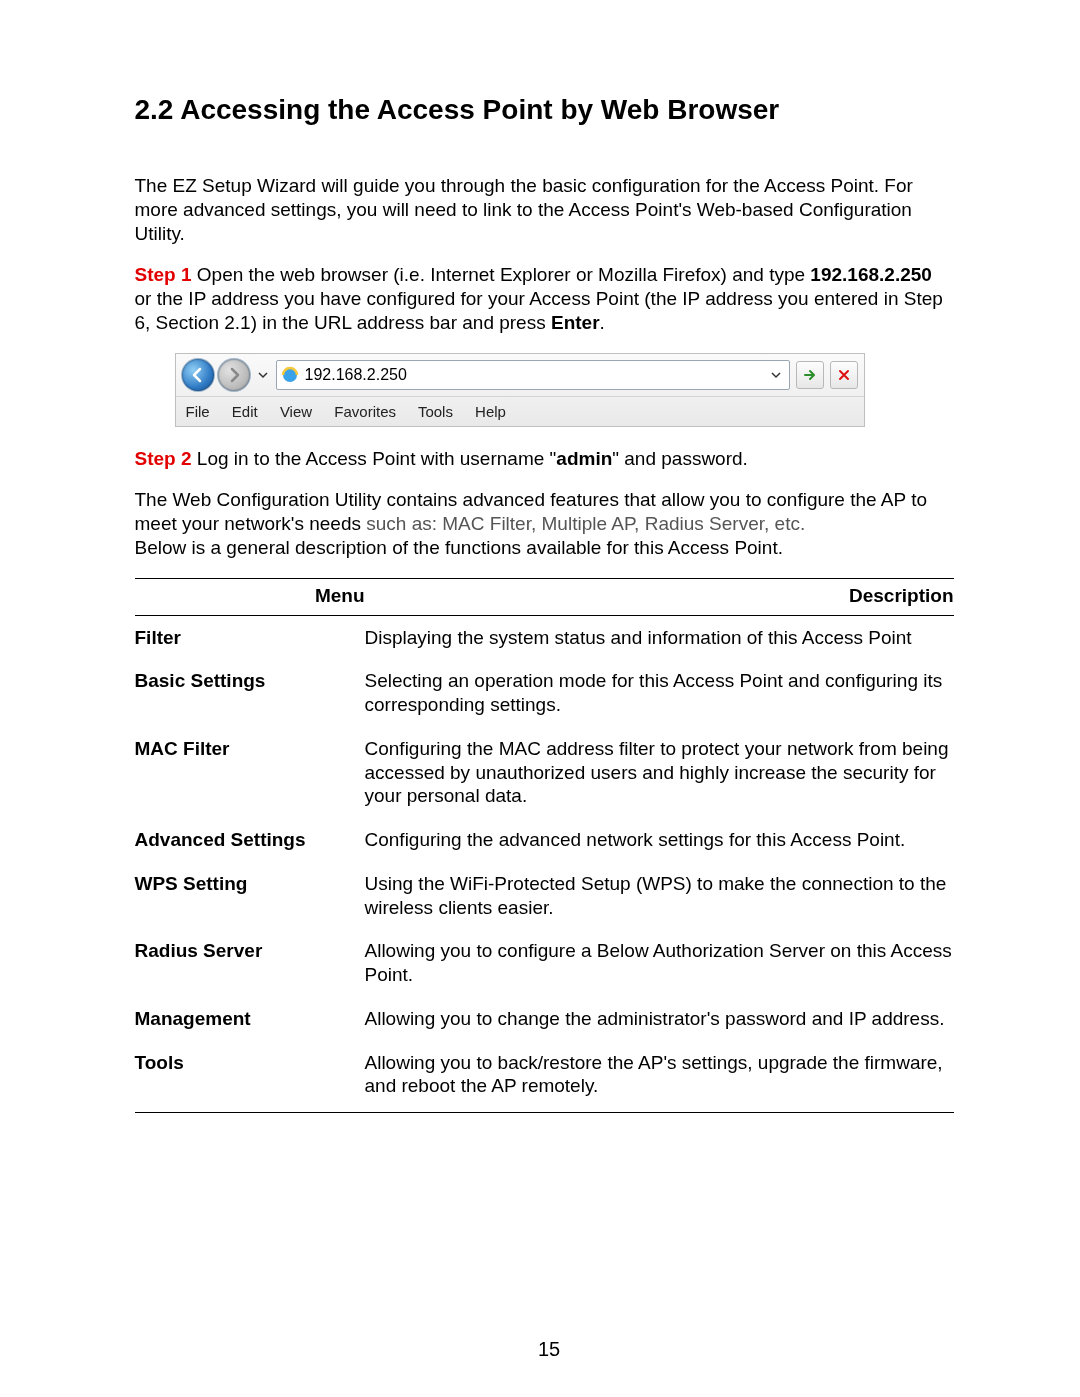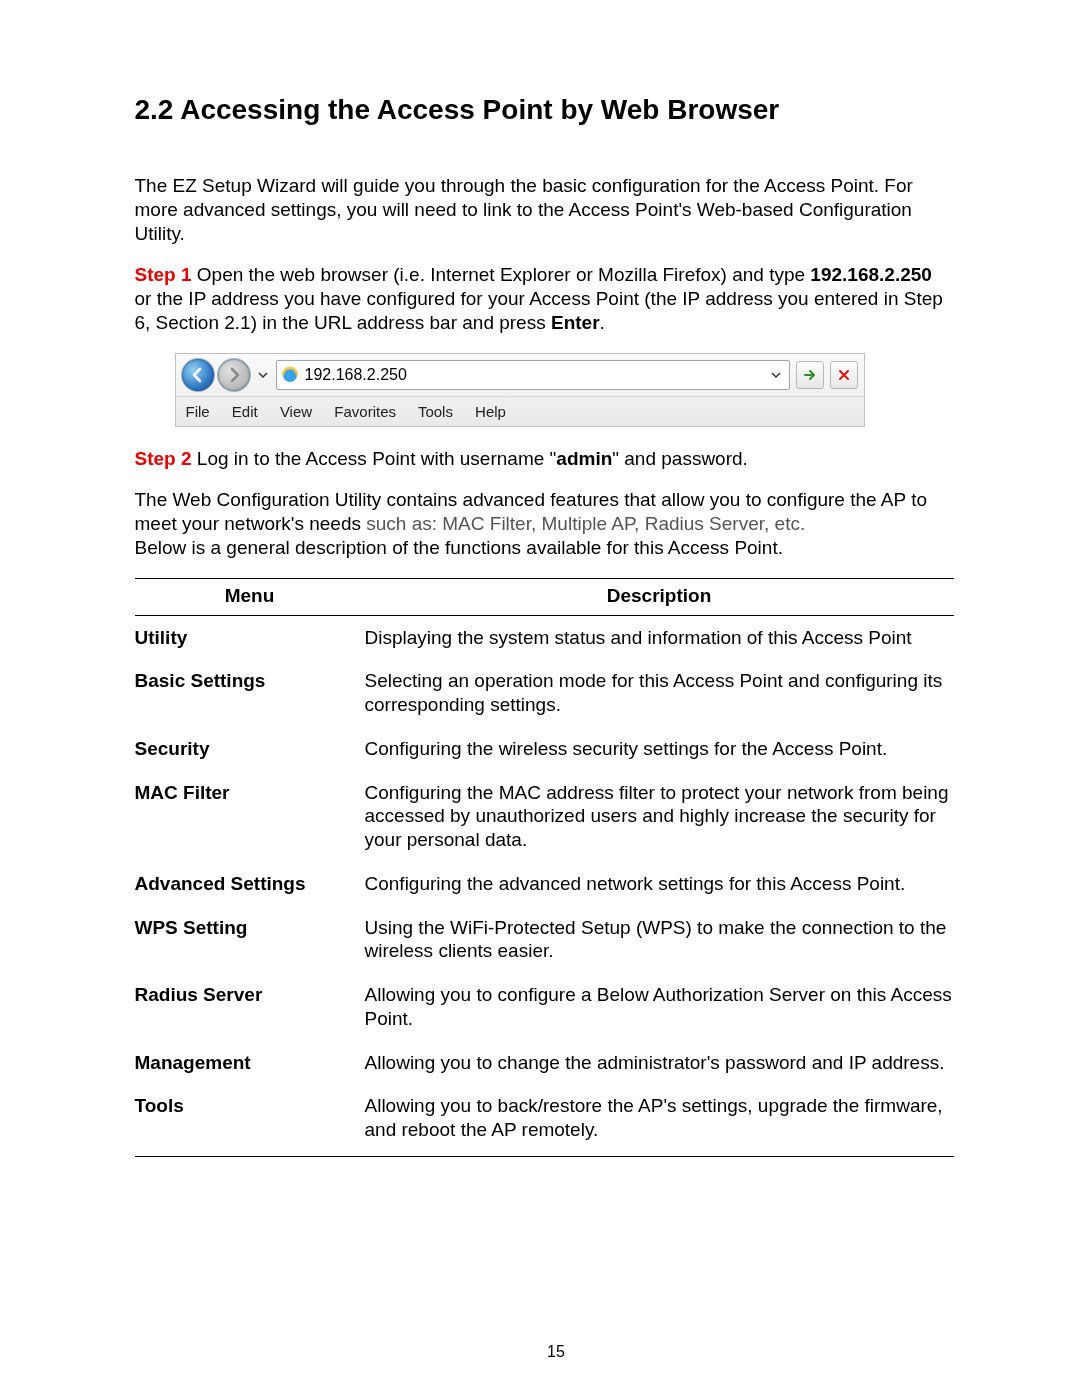--- a/index.html
+++ b/index.html
@@ -125,21 +125,21 @@
   }
   .browser-bar .row2 span { margin-right: 18px; }
   
   .func-table {
     width: 100%;
     border-collapse: collapse;
     font-size: 19px;
     margin-top: 10px;
   }
   .func-table thead th {
-    text-align: center;
+    text-align: right;
     font-weight: bold;
     padding: 6px 0 8px 0;
     border-top: 1px solid #000;
     border-bottom: 1px solid #000;
   }
   .func-table tbody td {
     vertical-align: top;
     padding: 10px 0 10px 0;
     line-height: 1.25;
   }
@@ -147,24 +147,24 @@
     width: 230px;
     font-weight: bold;
   }
   .func-table tbody tr.last td {
     border-bottom: 1px solid #000;
     padding-bottom: 14px;
   }
   .page-number {
     position: absolute;
     bottom: 40px;
-    left: 16px;
+    left: 9px;
     width: 100%;
     text-align: center;
-    font-size: 16px;
+    font-size: 20px;
   }
 </style>
 </head>
 <body>
 
 <div class="page">
   <h2 class="section-heading">2.2 Accessing the Access Point by Web Browser</h2>
 
   <p>The EZ Setup Wizard will guide you through the basic configuration for the Access Point. For more advanced settings, you will need to link to the Access Point's Web-based Configuration Utility.</p>
 
@@ -233,30 +233,26 @@
 
   <table class="func-table">
     <thead>
       <tr>
         <th>Menu</th>
         <th>Description</th>
       </tr>
     </thead>
     <tbody>
       <tr>
-          <td class="menu-col">Utility</td>
+          <td class="menu-col">Filter</td>
           <td>Displaying the system status and information of this Access Point</td>
         </tr>
       <tr>
           <td class="menu-col">Basic Settings</td>
           <td>Selecting an operation mode for this Access Point and configuring its corresponding settings.</td>
-        </tr>
-      <tr>
-          <td class="menu-col">Security</td>
-          <td>Configuring the wireless security settings for the Access Point.</td>
         </tr>
       <tr>
           <td class="menu-col">MAC Filter</td>
           <td>Configuring the MAC address filter to protect your network from being accessed by unauthorized users and highly increase the security for your personal data.</td>
         </tr>
       <tr>
           <td class="menu-col">Advanced Settings</td>
           <td>Configuring the advanced network settings for this Access Point.</td>
         </tr>
       <tr>

